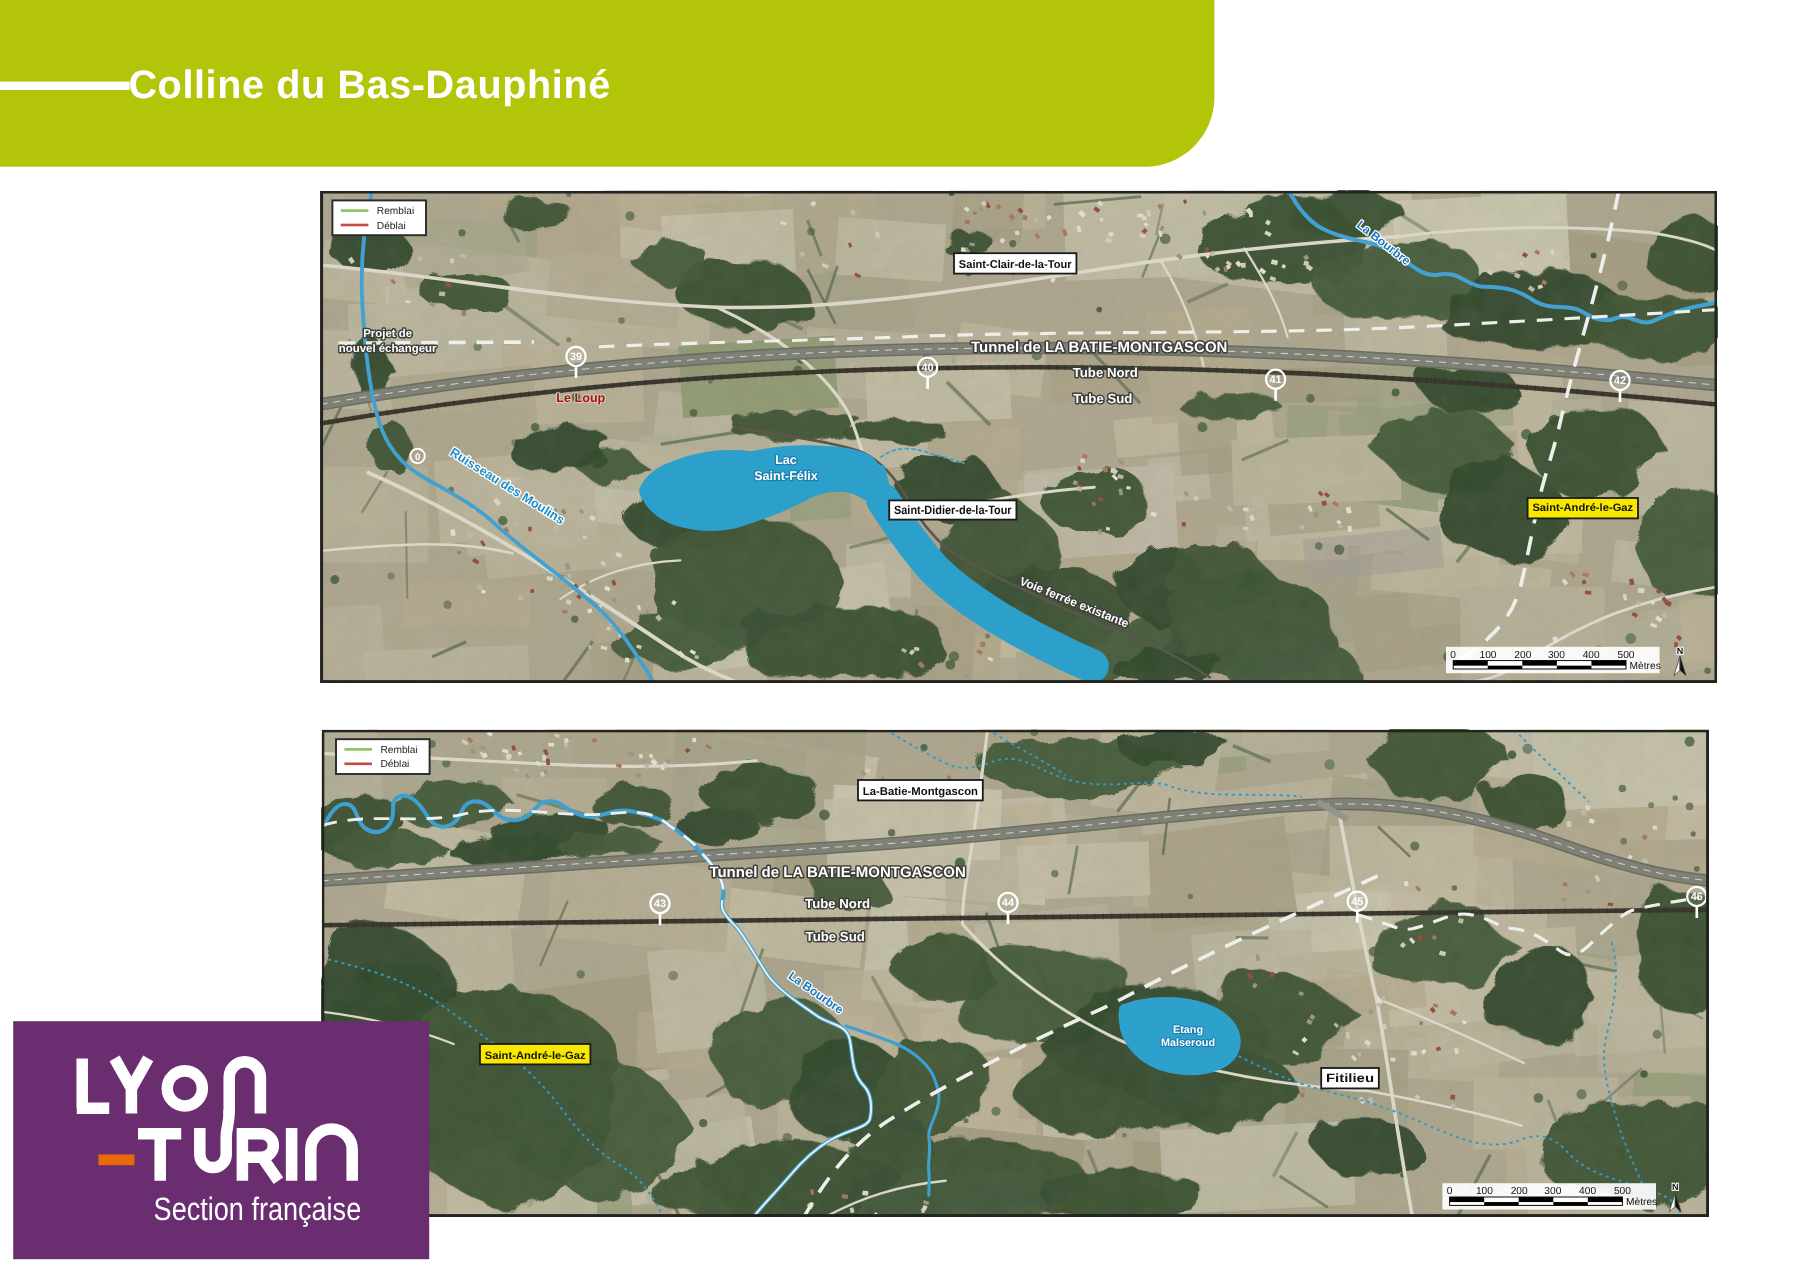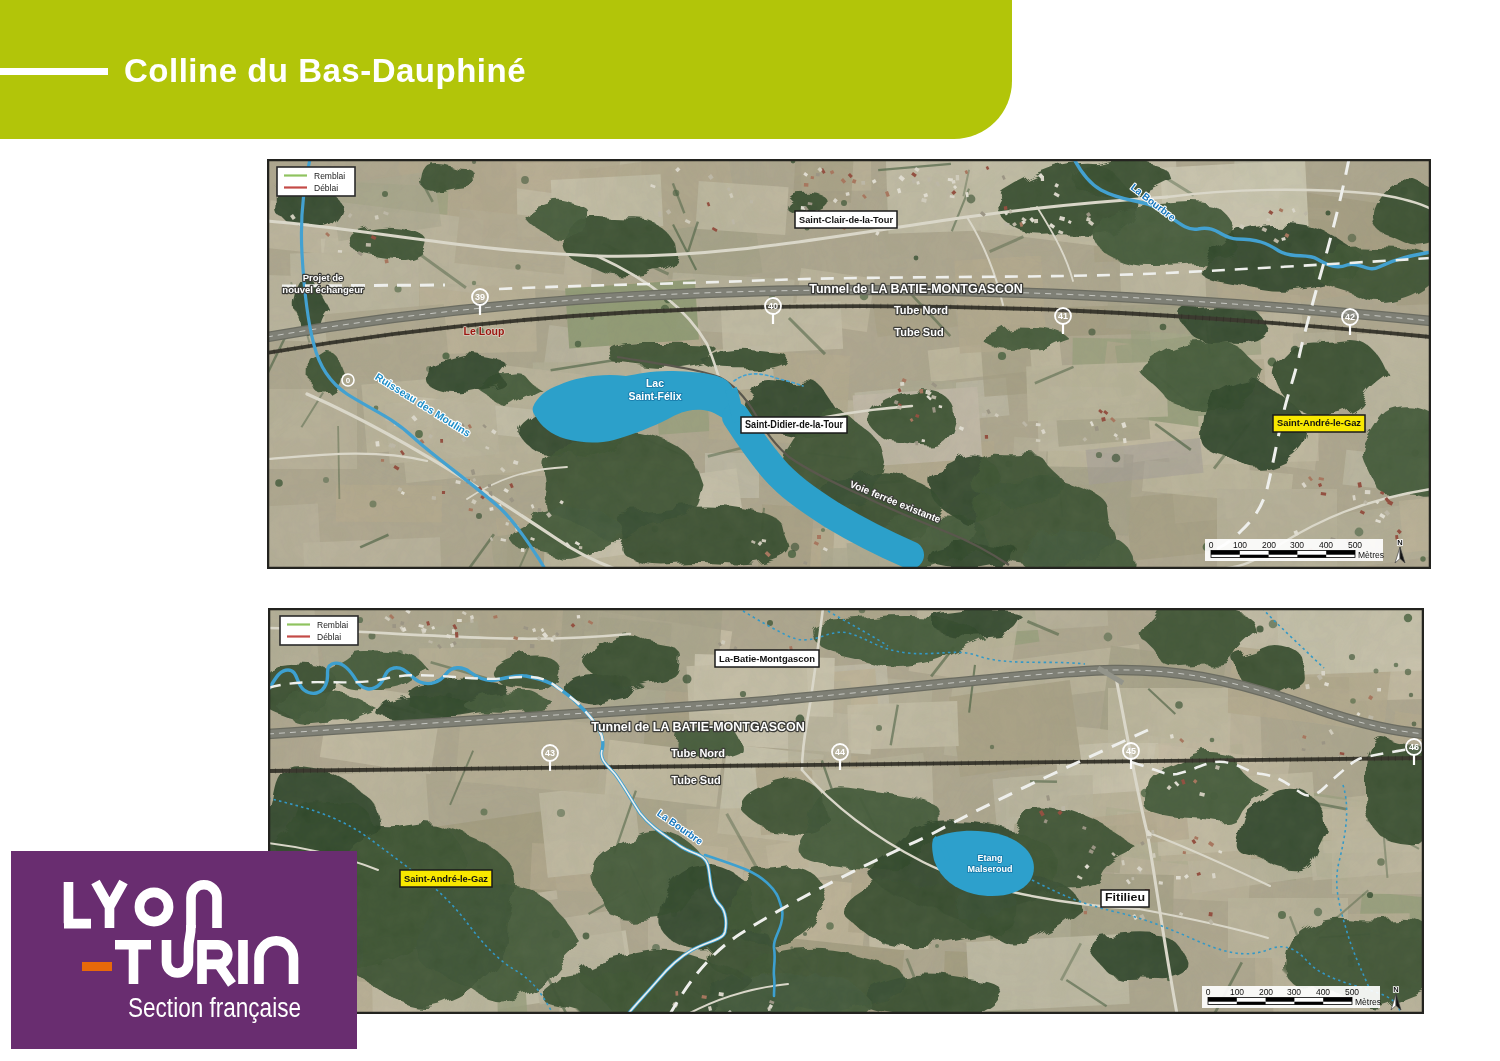--- a/index.html
+++ b/index.html
@@ -4,21 +4,21 @@
 html,body{margin:0;padding:0;width:1500px;height:1061px;background:#fff;overflow:hidden;
 font-family:"Liberation Sans",sans-serif;}
 .abs{position:absolute;}
 </style></head>
 <body>
 
 <div class="abs" style="left:0;top:0;width:1012px;height:139px;background:#b2c509;border-radius:0 0 58px 0;"></div>
 
 <div class="abs" style="left:0;top:68px;width:108px;height:7px;background:#fff;"></div>
 
-<div class="abs" style="left:124px;top:52px;font-size:33px;font-weight:bold;color:#fff;letter-spacing:0.5px;">Colline du Bas-Dauphiné</div>
+<div class="abs" style="left:107px;top:52px;font-size:33px;font-weight:bold;color:#fff;letter-spacing:0.5px;">Colline du Bas-Dauphiné</div>
 
 <div class="abs" style="left:267px;top:159px;width:1164px;height:410px;"><svg width="1164" height="410" viewBox="0 0 1164 410">
 <defs>
 <filter id="rough3" x="-20%" y="-20%" width="140%" height="140%">
 <feTurbulence type="fractalNoise" baseFrequency="0.05" numOctaves="2" seed="3" result="t"></feTurbulence>
 <feDisplacementMap in="SourceGraphic" in2="t" scale="14"></feDisplacementMap>
 </filter>
 <filter id="noise3" x="0" y="0" width="1164" height="410" filterUnits="userSpaceOnUse">
 <feTurbulence type="fractalNoise" baseFrequency="0.06" numOctaves="3" seed="4"></feTurbulence>
 <feColorMatrix type="matrix" values="0 0 0 0 0.30, 0 0 0 0 0.32, 0 0 0 0 0.22, 0 0 0 0.5 0"></feColorMatrix>

